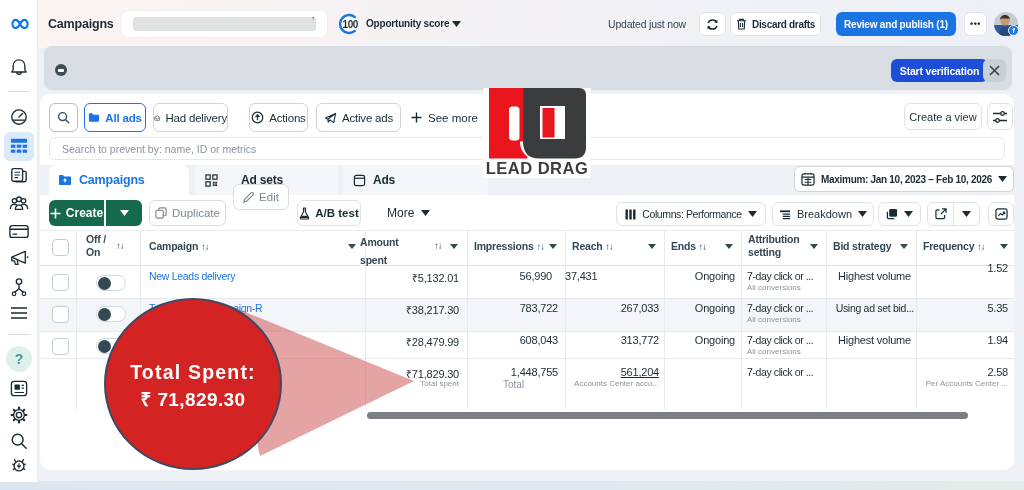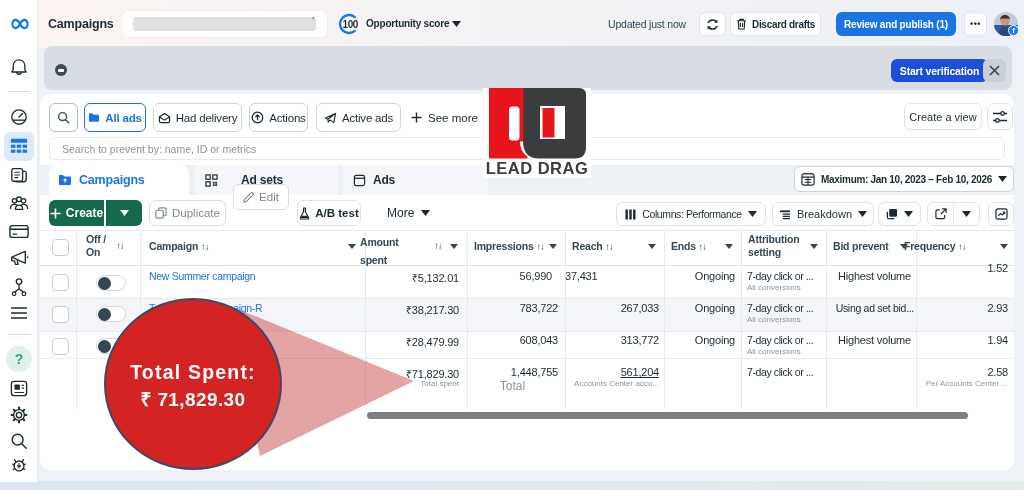--- a/index.html
+++ b/index.html
@@ -185,21 +185,21 @@
         <circle cx="6" cy="6" r="4.3" fill="none" stroke="#33506a" stroke-width="1.5"></circle>
         <path d="M9.3 9.3 L12.6 12.6" stroke="#33506a" stroke-width="1.5" stroke-linecap="round"></path>
       </svg>
   </div>
   <div class="chip" style="left:84px; width:62px; border:1.5px solid #1b74e4; color:#1b74e4; font-weight:bold; gap:5px; font-size:11.5px;">
     <svg width="12" height="11" viewBox="0 0 13 11">
         <path d="M1 2 C1 1.4 1.4 1 2 1 L4.5 1 L6 2.5 L11 2.5 C11.6 2.5 12 2.9 12 3.5 L12 9 C12 9.6 11.6 10 11 10 L2 10 C1.4 10 1 9.6 1 9 Z" fill="#1b74e4"></path>
       </svg>
     All ads
   </div>
-  <div class="chip" style="left:153px; width:89px; gap:5px;">
+  <div class="chip" style="left:153px; width:75px; gap:5px;">
     <svg width="13" height="12" viewBox="0 0 14 13">
         <path d="M1.5 5.2 L7 1.5 L12.5 5.2 L12.5 10 C12.5 10.8 11.9 11.5 11 11.5 L3 11.5 C2.1 11.5 1.5 10.8 1.5 10 Z" fill="none" stroke="#1c2b33" stroke-width="1.3" stroke-linejoin="round"></path>
         <path d="M1.7 5.4 L7 8.8 L12.3 5.4" fill="none" stroke="#1c2b33" stroke-width="1.2"></path>
       </svg>
     Had delivery
   </div>
   <div class="chip" style="left:249px; width:59px; gap:5px;">
     <svg width="13" height="13" viewBox="0 0 14 14">
         <circle cx="7" cy="7" r="5.7" fill="none" stroke="#1c2b33" stroke-width="1.3"></circle>
         <path d="M7 10 L7 4.5 M4.8 6.5 L7 4.2 L9.2 6.5" fill="none" stroke="#1c2b33" stroke-width="1.3"></path>
@@ -406,35 +406,35 @@
         <path d="M0 0 L8 0 L4 5 Z" fill="#344854"></path>
       </svg>
     <div class="abs" style="left:671px; top:240px;">Ends <span style="font-size:9.5px; letter-spacing:-1px;">↑↓</span></div>
     <svg class="abs" style="left:725px; top:244px;" width="8" height="5" viewBox="0 0 8 5">
         <path d="M0 0 L8 0 L4 5 Z" fill="#344854"></path>
       </svg>
     <div class="abs" style="left:748px; top:233px; line-height:13px;">Attribution<br>setting</div>
     <svg class="abs" style="left:810px; top:244px;" width="8" height="5" viewBox="0 0 8 5">
         <path d="M0 0 L8 0 L4 5 Z" fill="#344854"></path>
       </svg>
-    <div class="abs" style="left:833px; top:240px;">Bid prevent</div>
+    <div class="abs" style="left:833px; top:240px;">Bid strategy</div>
     <svg class="abs" style="left:900px; top:244px;" width="8" height="5" viewBox="0 0 8 5">
         <path d="M0 0 L8 0 L4 5 Z" fill="#344854"></path>
       </svg>
-    <div class="abs" style="left:904px; top:240px;">Frequency <span style="font-size:9.5px; letter-spacing:-1px;">↑↓</span></div>
+    <div class="abs" style="left:923px; top:240px;">Frequency <span style="font-size:9.5px; letter-spacing:-1px;">↑↓</span></div>
     <svg class="abs" style="left:1000px; top:244px;" width="8" height="5" viewBox="0 0 8 5">
         <path d="M0 0 L8 0 L4 5 Z" fill="#344854"></path>
       </svg>
   </div>
 
   <div class="abs" style="left:52px; top:274px; width:17px; height:17px; border:1px solid #c6ccd4; border-radius:4px; background:#fff;"></div>
   <div class="abs" style="left:96px; top:275px; width:30px; height:16px; border:1px solid #d4d9df; border-radius:8px; background:#fff;">
       <div class="abs" style="left:1px; top:0.5px; width:13px; height:13px; border-radius:50%; background:#344854;"></div>
     </div>
-  <div class="abs" style="left:149px; top:270px; color:#1b74e4; font-size:10.5px; letter-spacing:-0.3px;">New Summer campaign</div>
+  <div class="abs" style="left:149px; top:270px; color:#1b74e4; font-size:10.5px; letter-spacing:-0.3px;">New Leads delivery</div>
   <div class="abs" style="left:365px; top:270px; width:94px; text-align:right;">₹5,132.01</div>
   <div class="abs" style="left:467px; top:270px; width:85px; text-align:right;">56,990</div>
   <div class="abs" style="left:565px; top:270px; width:94px; text-align:left;">37,431</div>
   <div class="abs" style="left:664px; top:270px; width:71px; text-align:right;">Ongoing</div>
   <div class="abs" style="left:747px; top:270px; font-size:10.5px; letter-spacing:-0.4px;">7-day click or ...</div>
   <div class="abs" style="left:747px; top:283px; font-size:8px; color:#8d939b; letter-spacing:0;">All conversions</div>
   <div class="abs" style="left:826px; top:270px; width:85px; text-align:right;">Highest volume</div>
   <div class="abs" style="left:916px; top:262px; width:92px; text-align:right;">1.52</div>
 
   <div class="abs" style="left:52px; top:306px; width:17px; height:17px; border:1px solid #c6ccd4; border-radius:4px; background:#fff;"></div>
@@ -442,40 +442,40 @@
       <div class="abs" style="left:1px; top:0.5px; width:13px; height:13px; border-radius:50%; background:#344854;"></div>
     </div>
   <div class="abs" style="left:149px; top:302px; color:#1b74e4; font-size:10.5px; letter-spacing:-0.3px;">Tail Light ads campaign-R</div>
   <div class="abs" style="left:365px; top:302px; width:94px; text-align:right;">₹38,217.30</div>
   <div class="abs" style="left:467px; top:302px; width:91px; text-align:right;">783,722</div>
   <div class="abs" style="left:565px; top:302px; width:94px; text-align:right;">267,033</div>
   <div class="abs" style="left:664px; top:302px; width:71px; text-align:right;">Ongoing</div>
   <div class="abs" style="left:747px; top:302px; font-size:10.5px; letter-spacing:-0.4px;">7-day click or ...</div>
   <div class="abs" style="left:747px; top:315px; font-size:8px; color:#8d939b; letter-spacing:0;">All conversions</div>
   <div class="abs" style="left:826px; top:302px; width:88px; text-align:right; font-size:10.5px; letter-spacing:-0.3px;">Using ad set bid...</div>
-  <div class="abs" style="left:916px; top:302px; width:92px; text-align:right;">2.93</div>
+  <div class="abs" style="left:916px; top:302px; width:92px; text-align:right;">5.35</div>
 
   <div class="abs" style="left:52px; top:338px; width:17px; height:17px; border:1px solid #c6ccd4; border-radius:4px; background:#fff;"></div>
   <div class="abs" style="left:96px; top:338px; width:30px; height:16px; border:1px solid #d4d9df; border-radius:8px; background:#fff;">
       <div class="abs" style="left:1px; top:0.5px; width:13px; height:13px; border-radius:50%; background:#344854;"></div>
     </div>
   <div class="abs" style="left:149px; top:334px; color:#1b74e4; font-size:10.5px; letter-spacing:-0.3px;">Summer Sale campaign</div>
   <div class="abs" style="left:365px; top:334px; width:94px; text-align:right;">₹28,479.99</div>
   <div class="abs" style="left:467px; top:334px; width:91px; text-align:right;">608,043</div>
   <div class="abs" style="left:565px; top:334px; width:94px; text-align:right;">313,772</div>
   <div class="abs" style="left:664px; top:334px; width:71px; text-align:right;">Ongoing</div>
   <div class="abs" style="left:747px; top:334px; font-size:10.5px; letter-spacing:-0.4px;">7-day click or ...</div>
   <div class="abs" style="left:747px; top:347px; font-size:8px; color:#8d939b; letter-spacing:0;">All conversions</div>
   <div class="abs" style="left:826px; top:334px; width:85px; text-align:right;">Highest volume</div>
   <div class="abs" style="left:916px; top:334px; width:92px; text-align:right;">1.94</div>
 
   <div class="abs" style="left:365px; top:366px; width:94px; text-align:right;">₹71,829.30</div>
   <div class="abs" style="left:365px; top:379px; width:94px; text-align:right; font-size:8px; color:#8d939b; letter-spacing:0;">Total spent</div>
   <div class="abs" style="left:467px; top:366px; width:91px; text-align:right;">1,448,755</div>
-  <div class="abs" style="left:467px; top:379px; width:91px; text-align:center; font-size:12px; color:#8d939b; letter-spacing:0;">Total</div>
+  <div class="abs" style="left:467px; top:379px; width:91px; text-align:left; font-size:10px; color:#8d939b; letter-spacing:0;padding-left:36px;">Total</div>
   <div class="abs" style="left:565px; top:366px; width:94px; text-align:right; text-decoration:underline;">561,204</div>
   <div class="abs" style="left:565px; top:379px; width:94px; text-align:right; font-size:8px; color:#8d939b; letter-spacing:0;">Accounts Center acco...</div>
   <div class="abs" style="left:747px; top:366px; font-size:10.5px; letter-spacing:-0.4px;">7-day click or ...</div>
   <div class="abs" style="left:916px; top:366px; width:92px; text-align:right;">2.58</div>
   <div class="abs" style="left:916px; top:379px; width:92px; text-align:right; font-size:8px; color:#8d939b; letter-spacing:0;">Per Accounts Center ...</div>
 </div>
 
 <div class="abs" style="left:367px; top:412px; width:601px; height:7px; border-radius:4px; background:#7c7f83;"></div>
 
 <div id="logo">

